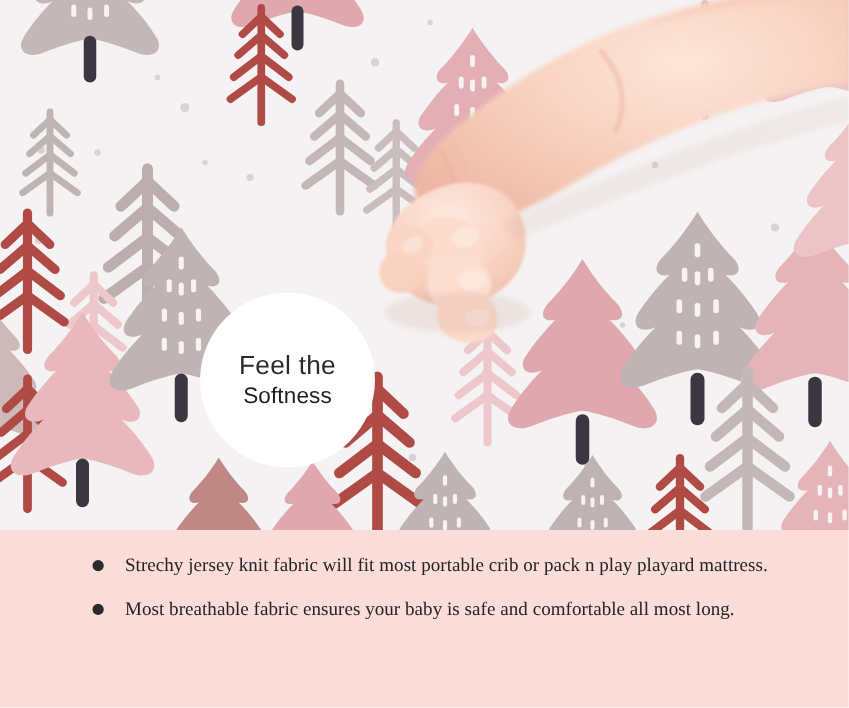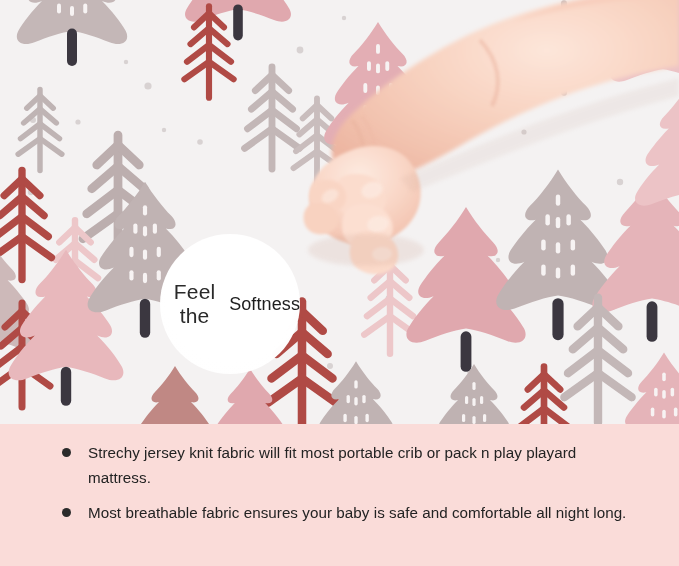--- a/index.html
+++ b/index.html
@@ -18,39 +18,39 @@
   #pattern{position:absolute;left:0;top:0;width:679px;height:424px;}
 
   
   #baby{position:absolute;left:0;top:0;width:679px;height:424px;}
 
   
   #badge{
     position:absolute;left:160px;top:234px;width:140px;height:140px;
     border-radius:50%;
     background:radial-gradient(circle at 50% 45%, #ffffff 0%, #ffffff 62%, rgba(255,255,255,0.97) 80%, rgba(255,255,255,0.80) 92%, rgba(255,255,255,0) 100%);
-    display:flex;flex-direction:row;align-items:center;justify-content:center;
+    display:flex;flex-direction:column;align-items:center;justify-content:center;
     text-align:center;
   }
   #badge .l1{
     font-size:21px;color:#2a2a2a;letter-spacing:0.2px;line-height:1.15;
     font-weight:400;
   }
   #badge .l2{
     font-size:18px;color:#1d1d1d;letter-spacing:0.1px;line-height:1.15;
     font-weight:400;margin-top:1px;
   }
 
   
   #band{
     position:absolute;left:0;top:424px;width:679px;height:142px;
     background:#fadcd9;
   }
   ul.features{
-    list-style:none;margin:0;padding:16px 0 0 0;
+    list-style:none;margin:0;padding:16px 0 0 12px;font-family:Liberation Serif, serif;
   }
   ul.features li{
     position:relative;
     margin:0 44px 10px 62px;
     padding-left:26px;
     font-size:15.2px;
     line-height:25px;
     color:#232323;
     letter-spacing:0.05px;
   }
@@ -361,18 +361,18 @@
   </div>
 
   <div id="band">
     <ul class="features">
       <li>
         <span class="dot"></span>
         <span>Strechy jersey knit fabric will fit most portable crib or pack n play playard mattress.</span>
       </li>
       <li>
         <span class="dot"></span>
-        <span>Most breathable fabric ensures your baby is safe and comfortable all night long.</span>
+        <span>Most breathable fabric ensures your baby is safe and comfortable all most long.</span>
       </li>
     </ul>
   </div>
 
 </div>
 
 </body></html>

